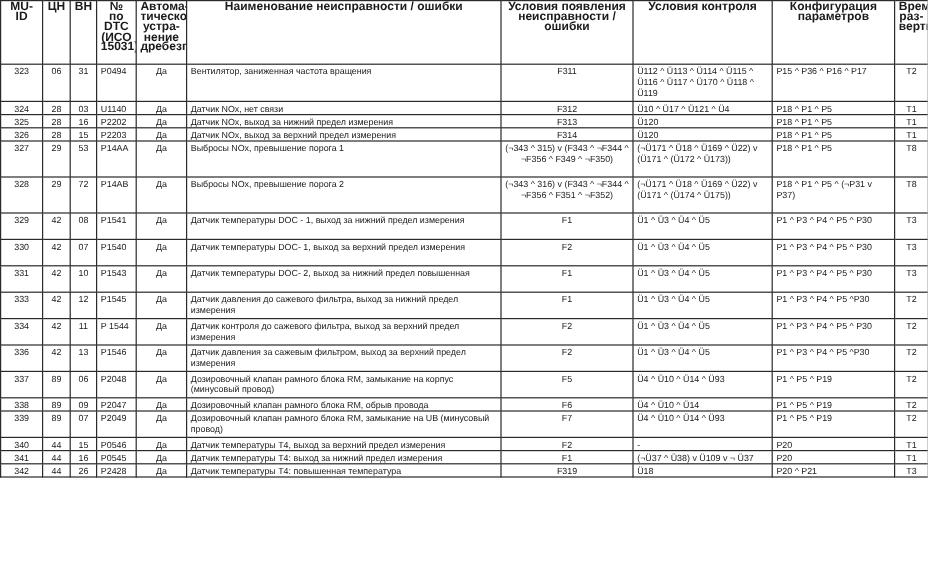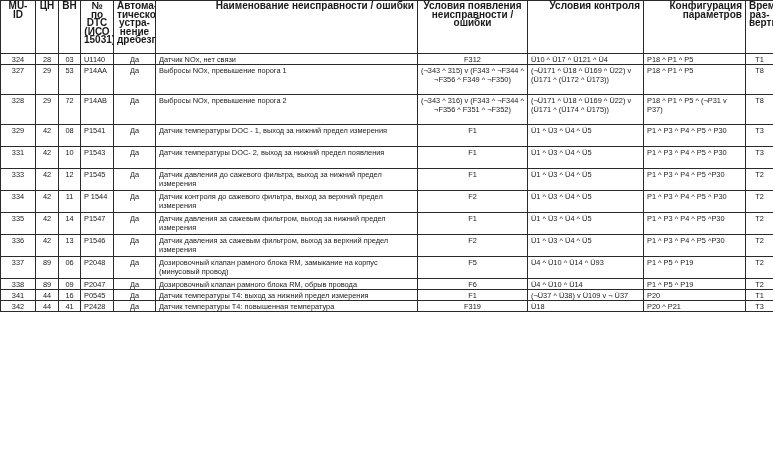--- a/index.html
+++ b/index.html
@@ -19,21 +19,21 @@
     vertical-align: top;
     overflow: hidden;
   }
   table.errtab th {
     font-weight: bold;
     font-size: 10px;
     line-height: 8.6px;
     text-align: center;
     height: 51px;
   }
-  table.errtab th.left { text-align: right; }
+  table.errtab th.left { text-align: center; }
   td.c { text-align: center; }
   td.l { text-align: left; }
   tr.h22 td { height: 20px; }
   tr.h32 td { height: 29px; }
   tr.h11 td { height: 9px; }
   tr.h30 td { height: 28px; }
 </style>
 </head>
 <body>
 
@@ -58,29 +58,65 @@
       <th>№ по DTC (ИСО 15031)</th>
       <th>Автома-тическое устра-нение дребезга</th>
       <th class="left">Наименование неисправности / ошибки</th>
       <th>Условия появления неисправности / ошибки</th>
       <th class="left">Условия контроля</th>
       <th class="left">Конфигурация параметров</th>
       <th>Время раз-вертки</th>
     </tr>
   </thead>
   <tbody id="tbody">
+      <tr class="h32">
+        <td class="c">323</td>
+        <td class="c">06</td>
+        <td class="c">31</td>
+        <td class="l">P0494</td>
+        <td class="c">Да</td>
+        <td class="l">Вентилятор, заниженная частота вращения</td>
+        <td class="c">F311</td>
+        <td class="l">Ü112 ^ Ü113 ^ Ü114 ^ Ü115 ^ Ü116 ^ Ü117 ^ Ü170 ^ Ü118 ^ Ü119</td>
+        <td class="l">P15 ^ P36 ^ P16 ^ P17</td>
+        <td class="c">T2</td>
+      </tr>
       <tr class="h11">
         <td class="c">324</td>
         <td class="c">28</td>
         <td class="c">03</td>
         <td class="l">U1140</td>
         <td class="c">Да</td>
         <td class="l">Датчик NOx, нет связи</td>
         <td class="c">F312</td>
         <td class="l">Ü10 ^ Ü17 ^ Ü121 ^ Ü4</td>
+        <td class="l">P18 ^ P1 ^ P5</td>
+        <td class="c">T1</td>
+      </tr>
+      <tr class="h11">
+        <td class="c">325</td>
+        <td class="c">28</td>
+        <td class="c">16</td>
+        <td class="l">P2202</td>
+        <td class="c">Да</td>
+        <td class="l">Датчик NOx, выход за нижний предел измерения</td>
+        <td class="c">F313</td>
+        <td class="l">Ü120</td>
+        <td class="l">P18 ^ P1 ^ P5</td>
+        <td class="c">T1</td>
+      </tr>
+      <tr class="h11">
+        <td class="c">326</td>
+        <td class="c">28</td>
+        <td class="c">15</td>
+        <td class="l">P2203</td>
+        <td class="c">Да</td>
+        <td class="l">Датчик NOx, выход за верхний предел измерения</td>
+        <td class="c">F314</td>
+        <td class="l">Ü120</td>
         <td class="l">P18 ^ P1 ^ P5</td>
         <td class="c">T1</td>
       </tr>
       <tr class="h30">
         <td class="c">327</td>
         <td class="c">29</td>
         <td class="c">53</td>
         <td class="l">P14AA</td>
         <td class="c">Да</td>
         <td class="l">Выбросы NOx, превышение порога 1</td>
@@ -107,26 +143,38 @@
         <td class="c">08</td>
         <td class="l">P1541</td>
         <td class="c">Да</td>
         <td class="l">Датчик температуры DOC - 1, выход за нижний предел измерения</td>
         <td class="c">F1</td>
         <td class="l">Ü1 ^ Ü3 ^ Ü4 ^ Ü5</td>
         <td class="l">P1 ^ P3 ^ P4 ^ P5 ^ P30</td>
         <td class="c">T3</td>
       </tr>
       <tr class="h22">
+        <td class="c">330</td>
+        <td class="c">42</td>
+        <td class="c">07</td>
+        <td class="l">P1540</td>
+        <td class="c">Да</td>
+        <td class="l">Датчик температуры DOC- 1, выход за верхний предел измерения</td>
+        <td class="c">F2</td>
+        <td class="l">Ü1 ^ Ü3 ^ Ü4 ^ Ü5</td>
+        <td class="l">P1 ^ P3 ^ P4 ^ P5 ^ P30</td>
+        <td class="c">T3</td>
+      </tr>
+      <tr class="h22">
         <td class="c">331</td>
         <td class="c">42</td>
         <td class="c">10</td>
         <td class="l">P1543</td>
         <td class="c">Да</td>
-        <td class="l">Датчик температуры DOC- 2, выход за нижний предел появления</td>
+        <td class="l">Датчик температуры DOC- 2, выход за нижний предел повышенная</td>
         <td class="c">F1</td>
         <td class="l">Ü1 ^ Ü3 ^ Ü4 ^ Ü5</td>
         <td class="l">P1 ^ P3 ^ P4 ^ P5 ^ P30</td>
         <td class="c">T3</td>
       </tr>
       <tr class="h22">
         <td class="c">333</td>
         <td class="c">42</td>
         <td class="c">12</td>
         <td class="l">P1545</td>
@@ -140,32 +188,20 @@
       <tr class="h22">
         <td class="c">334</td>
         <td class="c">42</td>
         <td class="c">11</td>
         <td class="l">P 1544</td>
         <td class="c">Да</td>
         <td class="l">Датчик контроля до сажевого фильтра, выход за верхний предел измерения</td>
         <td class="c">F2</td>
         <td class="l">Ü1 ^ Ü3 ^ Ü4 ^ Ü5</td>
         <td class="l">P1 ^ P3 ^ P4 ^ P5 ^ P30</td>
-        <td class="c">T2</td>
-      </tr>
-      <tr class="h22">
-        <td class="c">335</td>
-        <td class="c">42</td>
-        <td class="c">14</td>
-        <td class="l">P1547</td>
-        <td class="c">Да</td>
-        <td class="l">Датчик давления за сажевым фильтром, выход за нижний предел измерения</td>
-        <td class="c">F1</td>
-        <td class="l">Ü1 ^ Ü3 ^ Ü4 ^ Ü5</td>
-        <td class="l">P1 ^ P3 ^ P4 ^ P5 ^P30</td>
         <td class="c">T2</td>
       </tr>
       <tr class="h22">
         <td class="c">336</td>
         <td class="c">42</td>
         <td class="c">13</td>
         <td class="l">P1546</td>
         <td class="c">Да</td>
         <td class="l">Датчик давления за сажевым фильтром, выход за верхний предел измерения</td>
         <td class="c">F2</td>
@@ -190,36 +226,60 @@
         <td class="c">89</td>
         <td class="c">09</td>
         <td class="l">P2047</td>
         <td class="c">Да</td>
         <td class="l">Дозировочный клапан рамного блока RM, обрыв провода</td>
         <td class="c">F6</td>
         <td class="l">Ü4 ^ Ü10 ^ Ü14</td>
         <td class="l">P1 ^ P5 ^ P19</td>
         <td class="c">T2</td>
       </tr>
+      <tr class="h22">
+        <td class="c">339</td>
+        <td class="c">89</td>
+        <td class="c">07</td>
+        <td class="l">P2049</td>
+        <td class="c">Да</td>
+        <td class="l">Дозировочный клапан рамного блока RM, замыкание на UB (минусовый провод)</td>
+        <td class="c">F7</td>
+        <td class="l">Ü4 ^ Ü10 ^ Ü14 ^ Ü93</td>
+        <td class="l">P1 ^ P5 ^ P19</td>
+        <td class="c">T2</td>
+      </tr>
+      <tr class="h11">
+        <td class="c">340</td>
+        <td class="c">44</td>
+        <td class="c">15</td>
+        <td class="l">P0546</td>
+        <td class="c">Да</td>
+        <td class="l">Датчик температуры T4, выход за верхний предел измерения</td>
+        <td class="c">F2</td>
+        <td class="l">-</td>
+        <td class="l">P20</td>
+        <td class="c">T1</td>
+      </tr>
       <tr class="h11">
         <td class="c">341</td>
         <td class="c">44</td>
         <td class="c">16</td>
         <td class="l">P0545</td>
         <td class="c">Да</td>
         <td class="l">Датчик температуры T4: выход за нижний предел измерения</td>
         <td class="c">F1</td>
         <td class="l">(¬Ü37 ^ Ü38) v Ü109 v ¬ Ü37</td>
         <td class="l">P20</td>
         <td class="c">T1</td>
       </tr>
       <tr class="h11">
         <td class="c">342</td>
         <td class="c">44</td>
-        <td class="c">41</td>
+        <td class="c">26</td>
         <td class="l">P2428</td>
         <td class="c">Да</td>
         <td class="l">Датчик температуры T4: повышенная температура</td>
         <td class="c">F319</td>
         <td class="l">Ü18</td>
         <td class="l">P20 ^ P21</td>
         <td class="c">T3</td>
       </tr>
     </tbody>
 </table>

